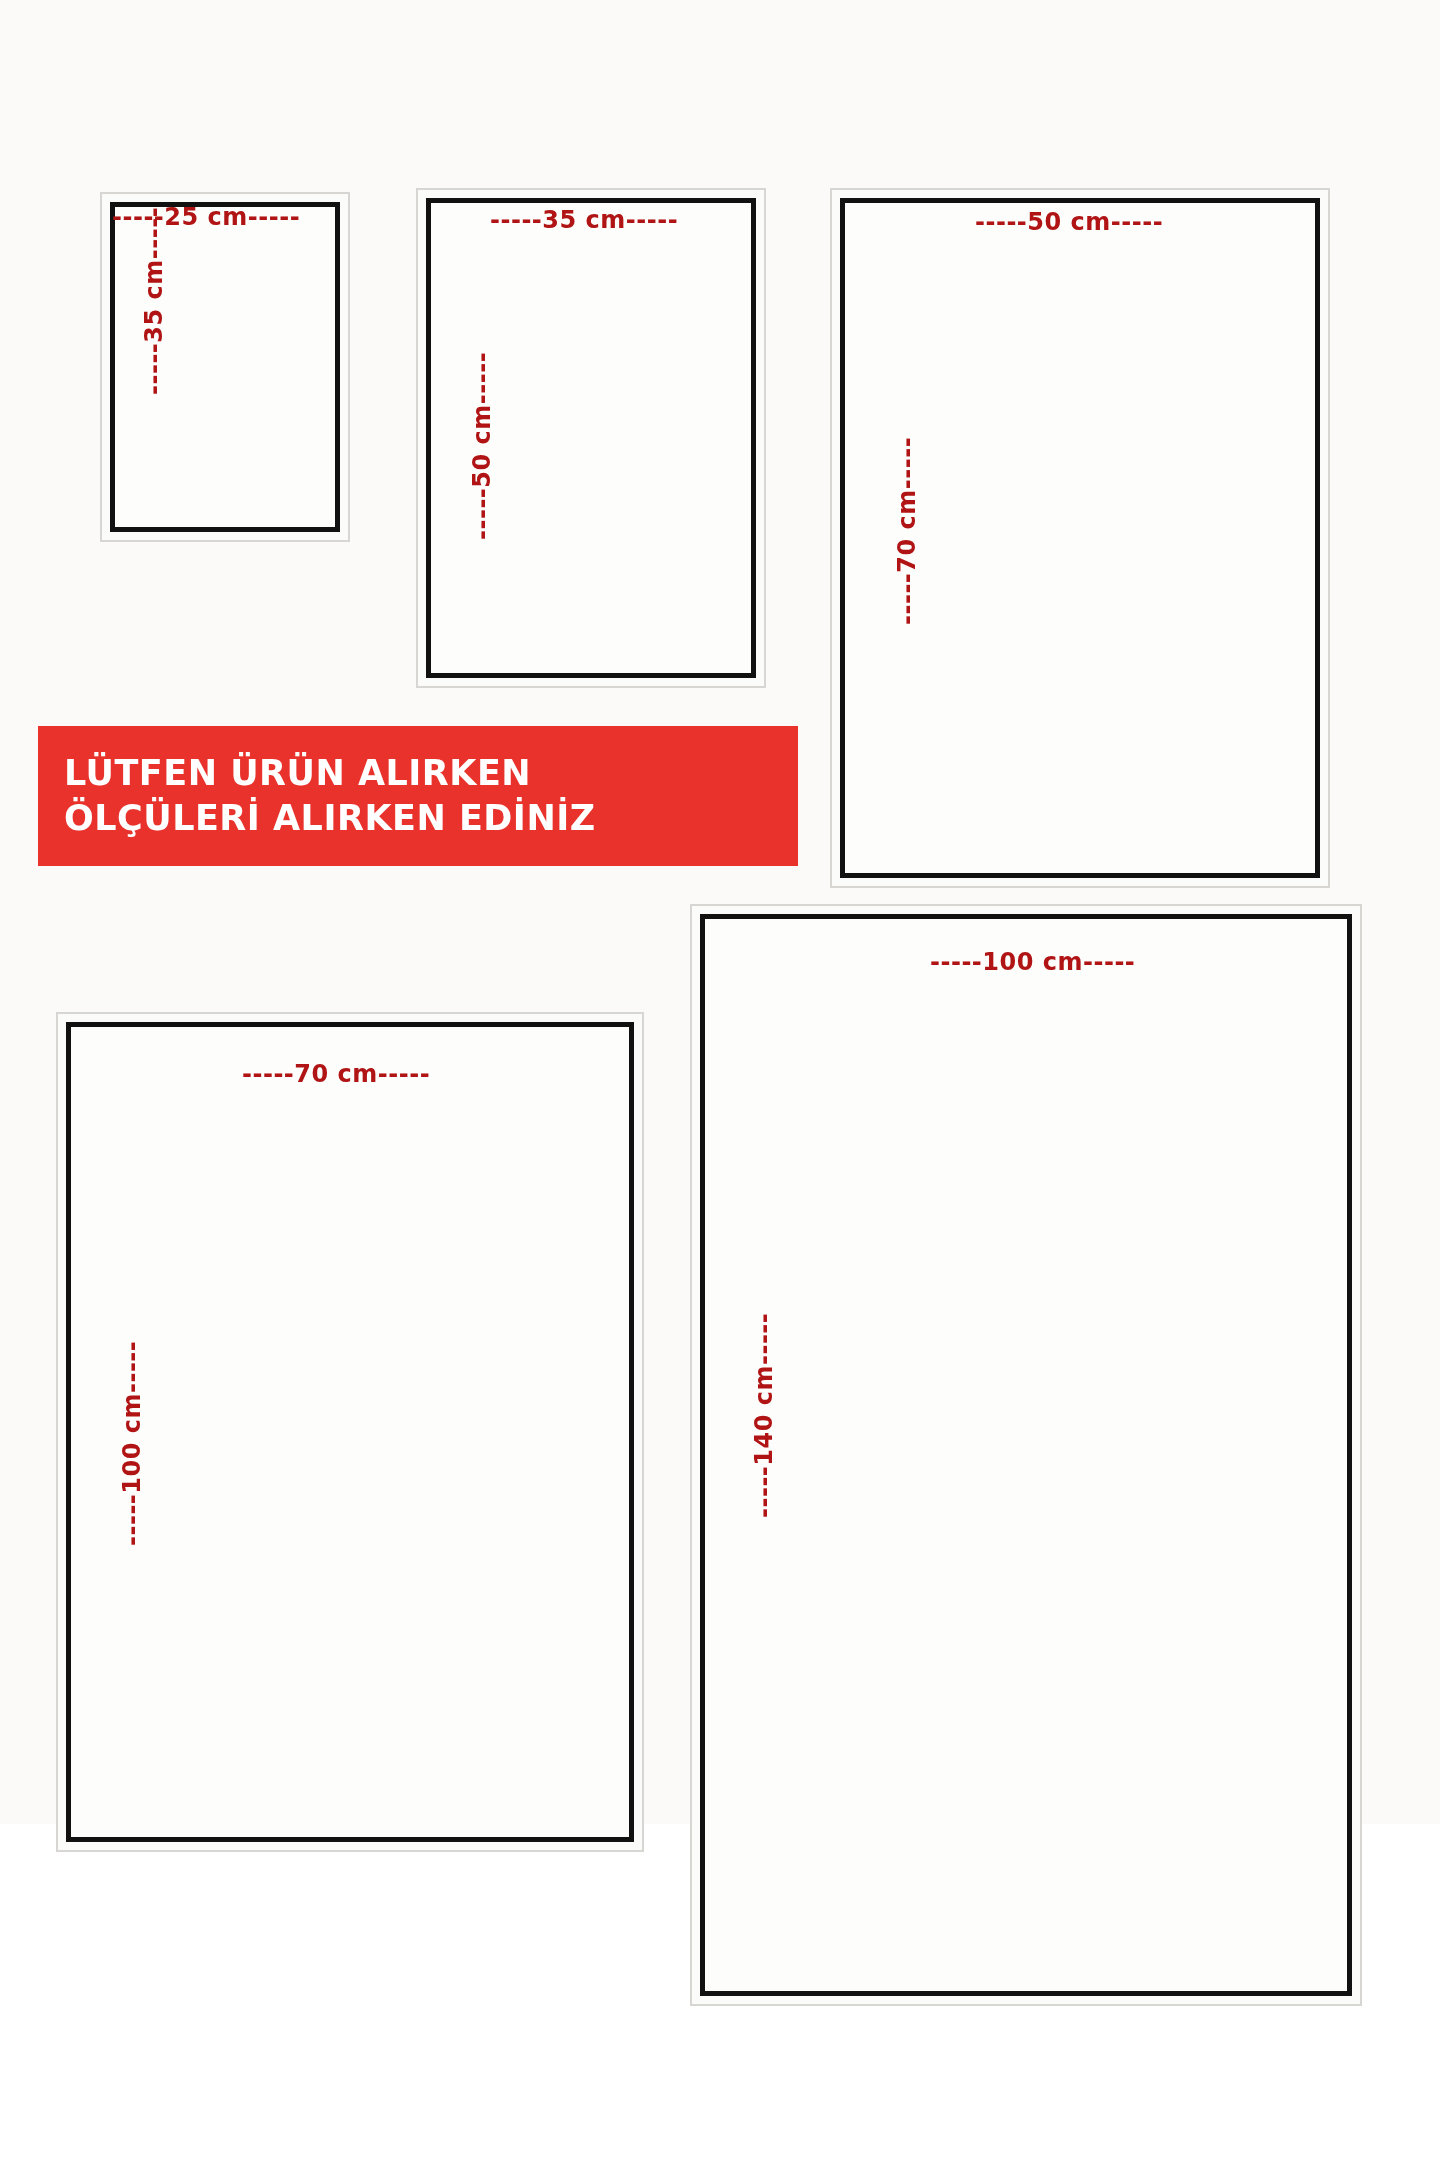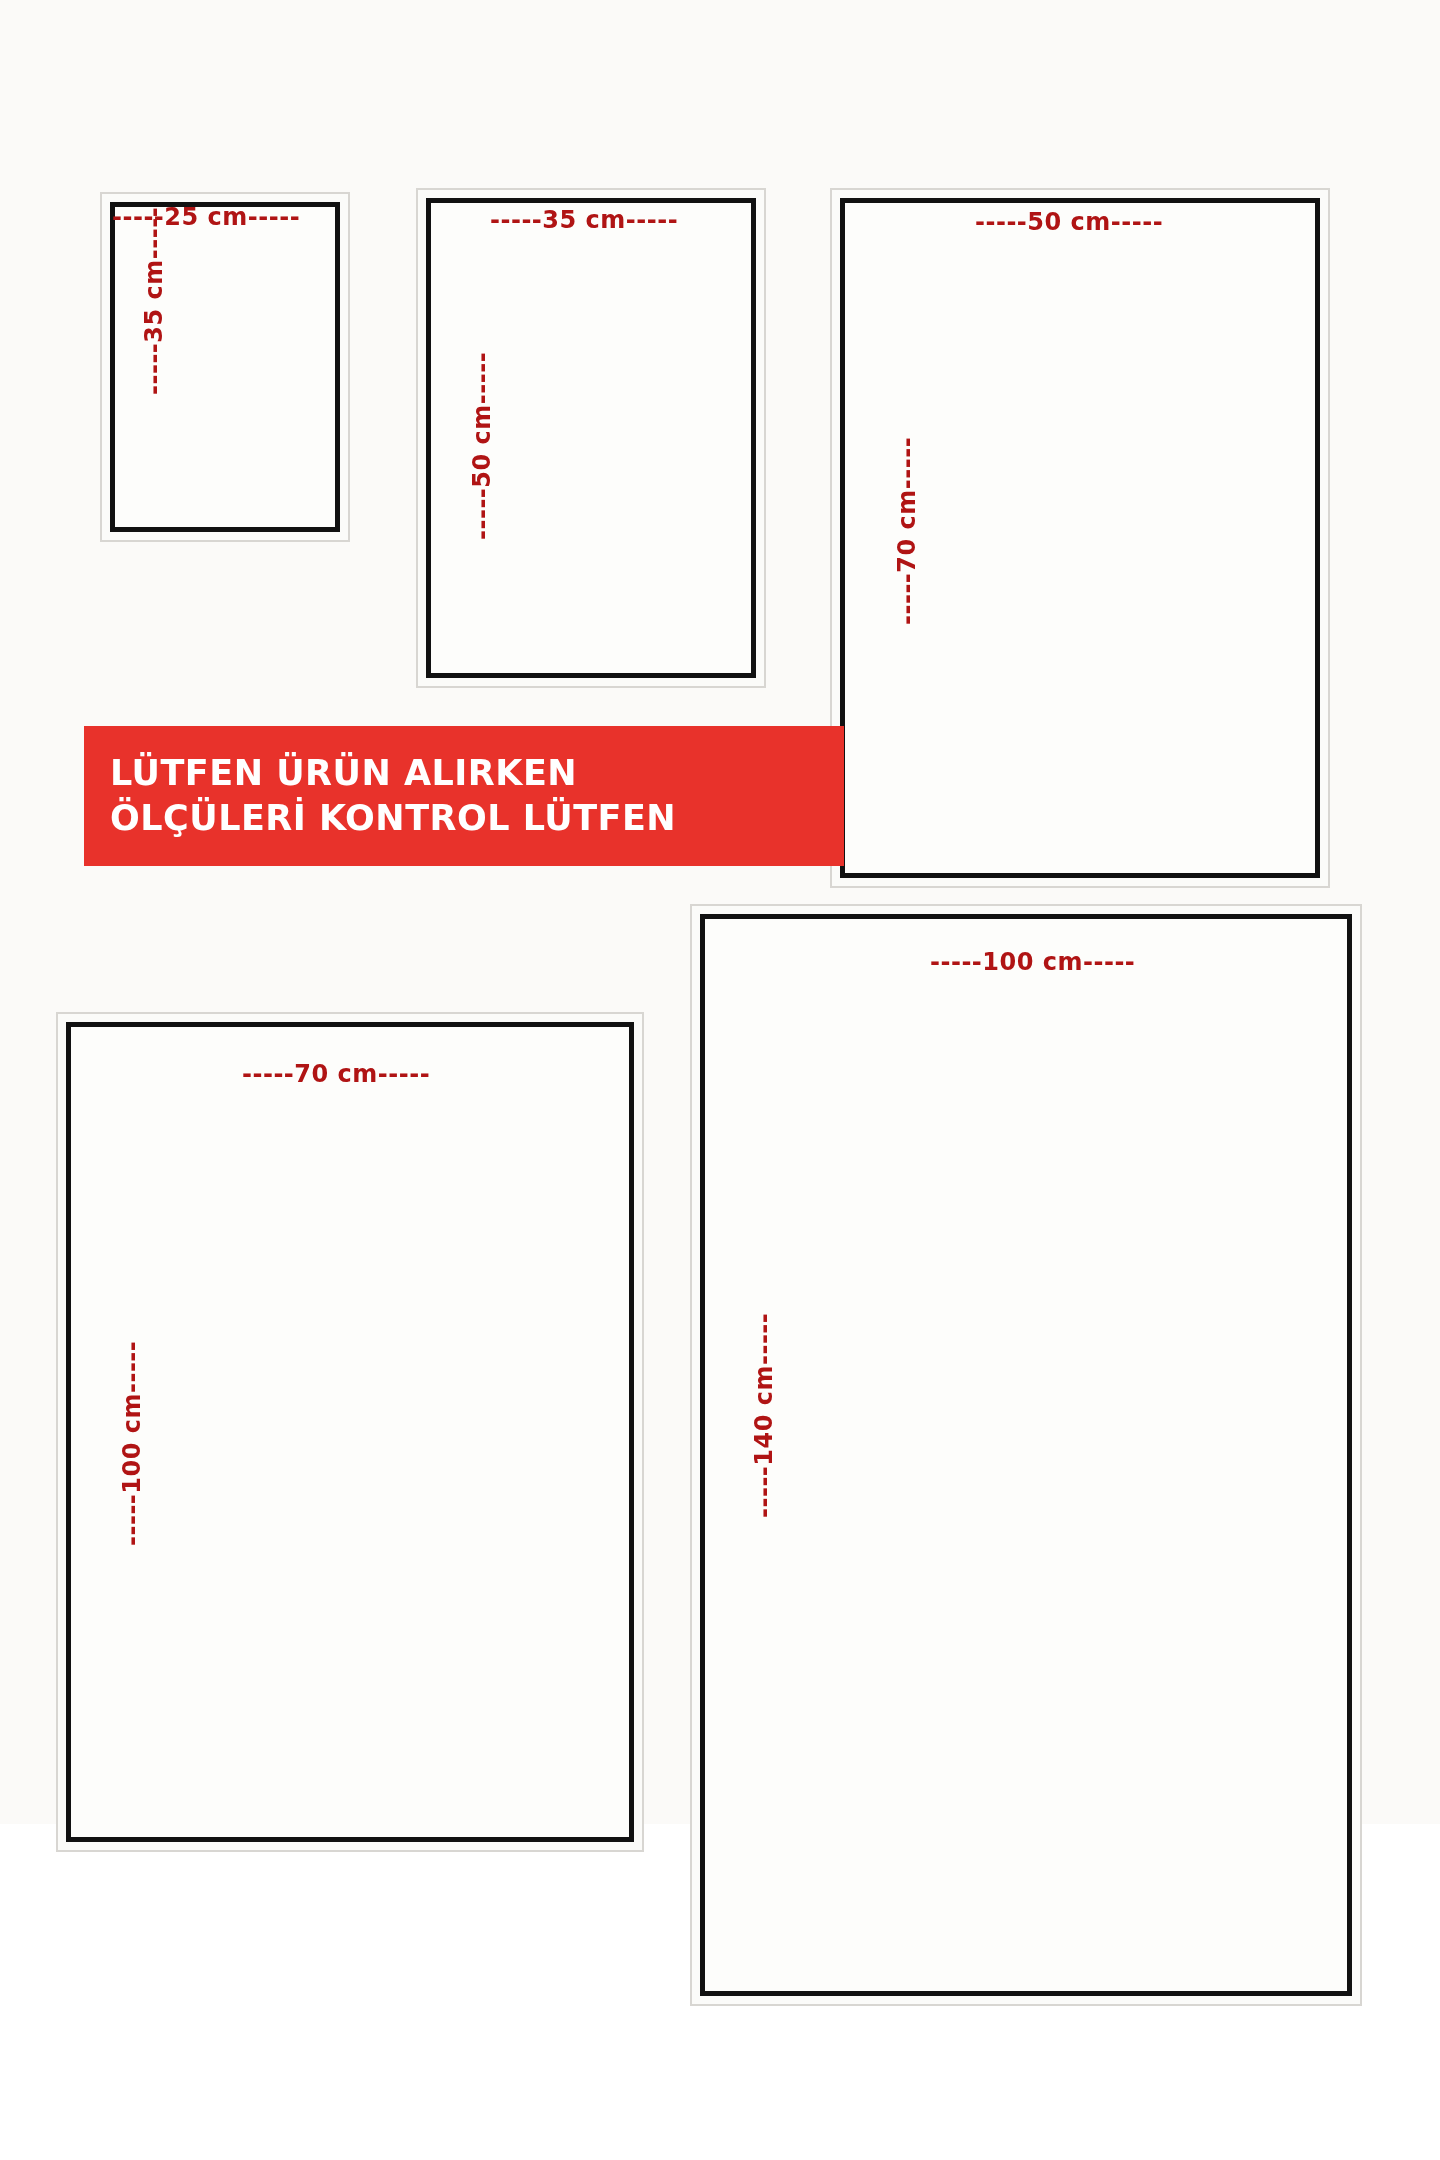--- a/index.html
+++ b/index.html
@@ -90,23 +90,23 @@
   </div>
   <div class="dim" style="left:490px; top:208px;">-----35 cm-----</div>
   <div class="dim vert" style="left:470px; top:540px;">-----50 cm-----</div>
 
   <div class="frame" style="left:830px; top:188px; width:500px; height:700px;">
     <div class="inner"></div>
   </div>
   <div class="dim" style="left:975px; top:210px;">-----50 cm-----</div>
   <div class="dim vert" style="left:895px; top:625px;">-----70 cm-----</div>
 
-  <div id="warning-banner" style="left:38px; top:726px; width:760px; height:140px;margin-left:46px;">
+  <div id="warning-banner" style="left:38px; top:726px; width:760px; height:140px;">
     <div class="line">LÜTFEN ÜRÜN ALIRKEN</div>
-    <div class="line">ÖLÇÜLERİ KONTROL LÜTFEN</div>
+    <div class="line">ÖLÇÜLERİ ALIRKEN EDİNİZ</div>
   </div>
 
   <div class="frame" style="left:56px; top:1012px; width:588px; height:840px;">
     <div class="inner"></div>
   </div>
   <div class="dim" style="left:242px; top:1062px;">-----70 cm-----</div>
   <div class="dim vert" style="left:120px; top:1546px;">-----100 cm-----</div>
 
   <div class="frame" style="left:690px; top:904px; width:672px; height:1102px;">
     <div class="inner"></div>

